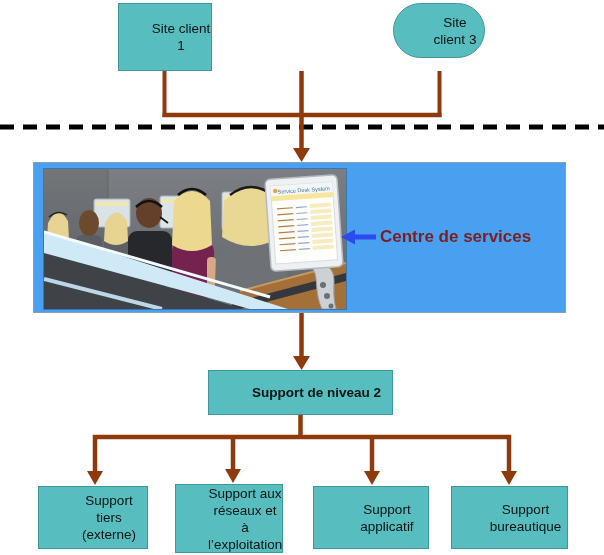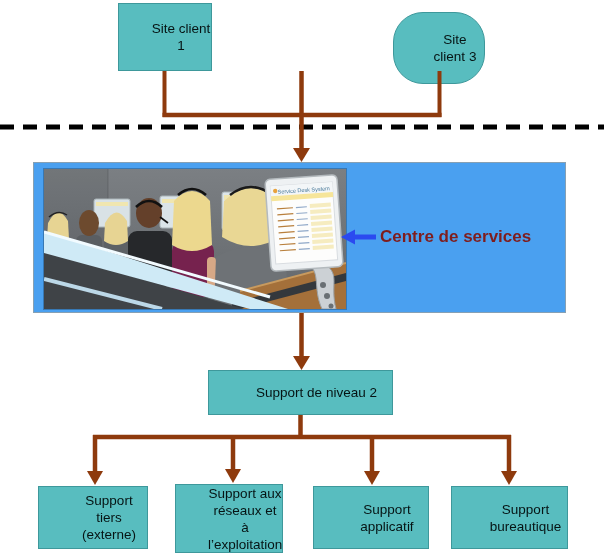--- a/index.html
+++ b/index.html
@@ -9,22 +9,22 @@
   }
   .tealbox{
     position:absolute;box-sizing:border-box;z-index:1;
     background:#58bdbf;border:1px solid #3e989b;
     display:flex;align-items:center;justify-content:center;
     text-align:center;font-size:13.5px;line-height:1.26;color:#061414;padding-left:32px;
   }
   .tealbox span{display:block;width:100%;white-space:pre-line;}
   #box-sc1{left:118px;top:3px;width:94px;height:68px;}
   #box-sc2{left:257px;top:3px;width:92px;height:68px;}
-  #box-sc3{left:393px;top:12px;width:92px;height:72px;border-radius:30px;}
-  #box-l2 {left:208px;top:370px;width:185px;height:45px;}
+  #box-sc3{left:393px;top:3px;width:92px;height:55px;border-radius:30px;}
+  #box-l2 {left:208px;top:370px;width:185px;height:45px;font-weight:bold;}
   #box-b1 {left:38px;top:486px;width:110px;height:63px;}
   #box-b2 {left:175px;top:484px;width:108px;height:69px;}
   #box-b3 {left:313px;top:486px;width:116px;height:63px;}
   #box-b4 {left:451px;top:486px;width:117px;height:63px;}
   #panel-l1{
     position:absolute;left:33px;top:162px;width:533px;height:151px;
     box-sizing:border-box;background:#4aa0f0;border:1px solid #86a0b4;z-index:1;
   }
   #photo{position:absolute;left:10px;top:6px;width:302px;height:140px;outline:1px solid rgba(0,0,0,.25);}
   #l1-title{position:absolute;top:13px;right:10px;font-size:14.5px;color:#000;}

